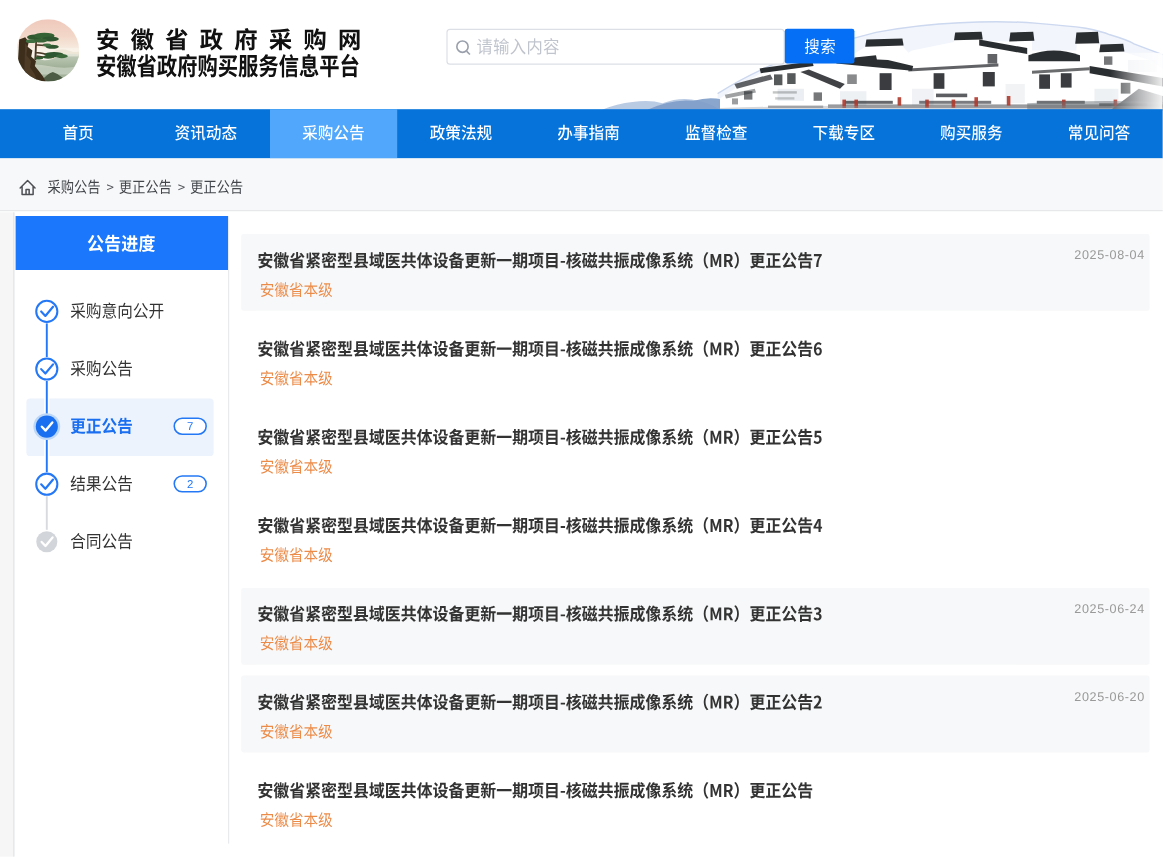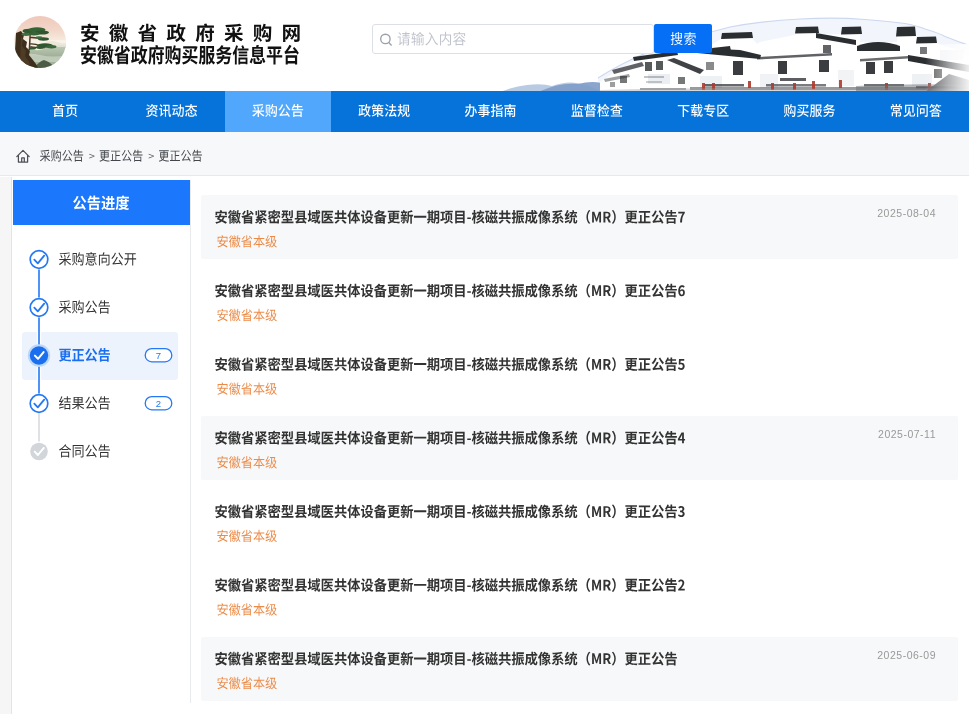--- a/index.html
+++ b/index.html
@@ -9,21 +9,21 @@
 #sinput { position:absolute; left:372px; top:24px; width:282px; height:29.5px; background:#fff; border:1px solid #dcdfe6; border-radius:3px; }
 #sbtn { position:absolute; left:653.5px; top:23.7px; width:58px; height:29.8px; background:#0570f5; border-radius:2px; }
 #nav { position:absolute; left:0; top:91.4px; width:969px; height:40.8px; background:#0573da; }
 #nava { position:absolute; left:224.7px; top:91.4px; width:106.3px; height:40.8px; background:#50a7fb; }
 #crumb { position:absolute; left:0; top:132.2px; width:969px; height:43.6px; background:#f7f8f9; border-bottom:1px solid #e7e8ea; }
 #leftstrip { position:absolute; left:0; top:177.3px; width:11.8px; height:536.7px; background:#f6f6f7; border-right:1px solid #e2e4e6; }
 #sidebar { position:absolute; left:12.8px; top:179.7px; width:178.4px; height:523px; background:#fff; border-right:1px solid #e8eaec; }
 #sidehead { position:absolute; left:13px; top:179.7px; width:177.4px; height:45.3px; background:#1b78fd; }
 #activerow { position:absolute; left:22px; top:332px; width:155.5px; height:47.5px; background:#ecf3fd; border-radius:3px; }
 .card { position:absolute; left:201px; width:757px; background:#f7f8f9; border-radius:2px; }
-.date { position:absolute; right:22px; top:12.3px; font-size:10.5px; color:#999; letter-spacing:0.5px; }
+.date { position:absolute; right:4px; top:12.3px; font-size:10.5px; color:#999; letter-spacing:0.5px; }
 #ov { position:absolute; left:0; top:0; z-index:5; }
 </style></head>
 <body>
 <div id="page">
 <svg id="logo" width="52" height="52" viewBox="0 0 52 52" xmlns="http://www.w3.org/2000/svg">
 <defs>
 <linearGradient id="sky" x1="0" y1="0" x2="0" y2="1">
 <stop offset="0" stop-color="#efc8bb"></stop>
           <stop offset="0.28" stop-color="#f2d8c9"></stop>
           <stop offset="0.5" stop-color="#f7eee2"></stop>
@@ -151,25 +151,25 @@
 <div id="nav"></div>
 <div id="nava"></div>
 <div id="crumb"></div>
 <div id="leftstrip"></div>
 <div id="sidebar"></div>
 <div id="sidehead"></div>
 <div id="activerow"></div>
 <div class="card" style="top:195.0px;height:64.2px">
       <span class="date">2025-08-04</span>
     </div>
-    <div class="card" style="top:415.9px;height:64.2px">
-      <span class="date">2025-07-11</span>
+    <div class="card" style="top:489.5px;height:64.2px">
+      <span class="date">2025-06-24</span>
     </div>
-    <div class="card" style="top:636.7px;height:64.2px">
-      <span class="date">2025-06-09</span>
+    <div class="card" style="top:563.1px;height:64.2px">
+      <span class="date">2025-06-20</span>
     </div>
 <svg id="ov" width="969" height="714" viewBox="0 0 969 714" xmlns="http://www.w3.org/2000/svg">
       <path transform="translate(80.0 40.2) scale(0.019500 -0.019500)" fill="#111111" d="M390 824C402 799 415 770 426 742H78V517H199V630H797V517H925V742H571C556 776 533 819 515 853ZM626 348C601 291 567 243 525 202C470 223 415 243 362 261C379 288 397 317 415 348ZM171 210C246 185 328 154 410 121C317 72 200 41 62 22C84 -5 120 -60 132 -89C296 -58 433 -12 543 64C662 11 771 -45 842 -92L939 10C866 55 760 106 645 154C694 208 735 271 766 348H944V461H478C498 502 517 543 533 582L399 609C381 562 357 511 331 461H59V348H266C236 299 205 253 176 215ZM1801 118C1780 76 1744 30 1710 4L1778 -57C1820 -18 1858 47 1881 100ZM1652 850C1621 788 1559 708 1501 659C1519 637 1547 592 1561 567C1632 628 1709 724 1760 811ZM1668 639C1627 542 1557 441 1491 375C1511 349 1544 291 1555 266C1570 282 1586 300 1601 320V-90H1703V470C1723 504 1742 539 1758 573V560H2120V788H2036V652H1985V849H1888V652H1839V790H1758V608ZM2199 850C2182 701 2151 557 2090 462V526H1743V433H1865C1835 398 1798 369 1786 360C1770 349 1755 342 1742 339C1752 315 1766 272 1771 254C1783 259 1801 263 1864 270C1837 250 1814 235 1802 228C1772 208 1748 196 1725 193C1735 170 1748 127 1752 109C1770 116 1795 122 1900 133V1C1900 -7 1897 -9 1889 -9C1881 -9 1856 -9 1831 -8C1843 -29 1858 -60 1864 -84C1906 -84 1937 -83 1961 -70C1987 -58 1993 -39 1993 0V142L2096 152C2104 135 2110 119 2114 106L2184 146C2170 190 2131 256 2095 305L2029 270L2055 229L1923 219C1981 256 2036 299 2087 343L2015 399C1998 381 1980 364 1961 347L1890 343C1918 364 1946 389 1970 414L1930 433H2090V447C2109 422 2136 374 2145 352C2155 366 2164 380 2173 396C2187 313 2205 235 2228 166C2204 113 2173 67 2133 27C2120 60 2097 99 2074 130L2005 99C2031 59 2059 5 2069 -30L2092 -19C2111 -39 2139 -76 2150 -94C2202 -53 2243 -4 2277 52C2307 -5 2344 -53 2389 -91C2404 -62 2439 -21 2463 -1C2408 39 2366 98 2332 170C2373 279 2394 409 2406 560H2448V656H2270C2283 713 2294 772 2302 832ZM2243 560H2310C2304 474 2295 395 2279 324C2262 394 2249 469 2239 547ZM3194 798C3158 712 3094 626 3025 573C3054 557 3104 524 3128 503C3195 566 3268 666 3312 766ZM3389 849V519C3268 472 3123 442 2974 424C2997 399 3033 347 3048 320C3086 326 3123 333 3161 341V-90H3277V-52H3674V-85H3795V431H3458C3568 477 3665 537 3736 615C3767 580 3794 545 3810 516L3914 582C3870 650 3776 743 3698 807L3602 749C3644 712 3689 668 3728 624L3625 670C3594 634 3554 603 3507 575V849ZM3277 215H3674V166H3277ZM3277 296V341H3674V296ZM3277 85H3674V37H3277ZM5032 850C5010 708 4970 572 4907 474V500H4793V675H4935V791H4475V675H4676V159L4612 146V555H4504V126L4451 117L4473 -4C4602 24 4780 63 4945 101L4934 211L4793 182V387H4907V396C4929 377 4952 356 4963 342C4975 357 4987 373 4998 391C5019 310 5046 236 5080 170C5030 104 4963 52 4875 14C4897 -11 4932 -65 4943 -92C5026 -50 5093 1 5147 64C5196 2 5255 -50 5327 -88C5345 -56 5382 -10 5409 14C5332 50 5270 103 5221 170C5279 274 5314 401 5337 556H5400V667H5114C5129 720 5141 775 5151 831ZM5078 556H5217C5203 455 5183 366 5150 291C5116 366 5091 451 5073 543ZM6404 290C6438 230 6480 148 6499 98L6600 144C6579 194 6538 271 6501 330ZM6654 617V484H6391V373H6654V45C6654 31 6648 27 6632 26C6615 26 6559 26 6509 28C6525 -5 6542 -56 6546 -90C6625 -90 6682 -88 6721 -69C6761 -50 6773 -18 6773 44V373H6868V484H6773V617ZM6303 633C6274 532 6212 407 6134 334C6150 306 6174 250 6183 220C6201 236 6219 255 6236 274V-88H6348V438C6376 491 6401 546 6420 599ZM6357 831C6367 808 6379 780 6389 753H6012V446C6012 305 6007 106 5933 -28C5962 -40 6017 -75 6039 -96C6121 51 6134 290 6134 446V642H6867V753H6528C6515 787 6497 828 6479 862ZM8160 692C8129 613 8071 511 8025 447L8125 402C8173 464 8234 558 8283 644ZM7513 600C7553 543 7591 466 7603 416L7713 463C7698 515 7656 588 7614 643ZM8198 846C8012 812 7717 788 7456 780C7468 751 7483 699 7486 666C7750 674 8059 696 8293 737ZM7439 382V264H7731C7646 175 7525 94 7406 48C7435 22 7476 -28 7496 -60C7612 -5 7727 84 7818 187V-86H7946V193C8038 89 8155 -2 8271 -57C8292 -24 8332 26 8361 51C8244 97 8121 177 8035 264H8332V382H7946V466H7852L7955 503C7947 551 7918 622 7886 676L7777 639C7805 585 7830 514 7837 466H7818V382ZM9062 634V365C9062 244 9050 78 8892 -15C8913 -32 8943 -64 8956 -84C9125 31 9154 216 9154 365V634ZM9114 108C9162 51 9225 -28 9254 -76L9336 -12C9305 34 9239 110 9192 163ZM9528 368C9539 336 9550 300 9559 264L9454 243C9491 320 9526 412 9548 498L9439 529C9420 419 9377 298 9362 268C9348 236 9333 215 9317 210C9329 182 9346 132 9352 111C9373 124 9406 135 9581 174L9590 124L9675 156C9669 94 9661 60 9650 47C9640 32 9630 29 9613 29C9591 29 9547 29 9497 33C9517 -1 9532 -53 9534 -87C9585 -88 9635 -89 9668 -83C9705 -76 9729 -65 9754 -28C9789 23 9798 185 9809 644C9809 659 9809 700 9809 700H9489C9503 741 9516 783 9526 824L9411 850C9386 736 9342 620 9288 541V794H8926V181H9016V688H9194V186H9288V510C9314 491 9349 462 9366 445C9394 485 9422 535 9446 591H9693C9689 391 9684 257 9676 171C9664 231 9637 323 9610 395ZM10657 341C10628 252 10588 174 10535 115V488C10575 443 10617 392 10657 341ZM10415 794V-88H10535V79C10560 63 10591 41 10605 29C10657 87 10699 159 10733 242C10755 211 10775 183 10790 158L10862 242C10839 276 10808 318 10772 362C10795 443 10811 531 10823 626L10717 638C10710 577 10701 518 10689 463C10657 500 10624 537 10593 570L10535 508V681H11143V57C11143 38 11135 31 11115 30C11094 30 11020 29 10957 34C10975 2 10996 -54 11002 -87C11098 -88 11161 -85 11205 -65C11248 -46 11263 -12 11263 55V794ZM10808 499C10850 453 10894 400 10933 346C10899 238 10849 148 10780 84C10806 70 10853 36 10873 20C10928 78 10972 152 11006 238C11030 200 11049 164 11063 133L11142 209C11121 254 11088 308 11048 363C11070 443 11086 531 11098 625L10991 636C10985 578 10976 523 10965 470C10938 504 10909 536 10880 565Z"></path>
       <path transform="translate(80.0 62.6) scale(0.016913 -0.020500)" fill="#111111" d="M390 824C402 799 415 770 426 742H78V517H199V630H797V517H925V742H571C556 776 533 819 515 853ZM626 348C601 291 567 243 525 202C470 223 415 243 362 261C379 288 397 317 415 348ZM171 210C246 185 328 154 410 121C317 72 200 41 62 22C84 -5 120 -60 132 -89C296 -58 433 -12 543 64C662 11 771 -45 842 -92L939 10C866 55 760 106 645 154C694 208 735 271 766 348H944V461H478C498 502 517 543 533 582L399 609C381 562 357 511 331 461H59V348H266C236 299 205 253 176 215ZM1324 118C1303 76 1267 30 1233 4L1301 -57C1343 -18 1381 47 1404 100ZM1175 850C1144 788 1082 708 1024 659C1042 637 1070 592 1084 567C1155 628 1232 724 1283 811ZM1191 639C1150 542 1080 441 1014 375C1034 349 1067 291 1078 266C1093 282 1109 300 1124 320V-90H1226V470C1246 504 1265 539 1281 573V560H1643V788H1559V652H1508V849H1411V652H1362V790H1281V608ZM1722 850C1705 701 1674 557 1613 462V526H1266V433H1388C1358 398 1321 369 1309 360C1293 349 1278 342 1265 339C1275 315 1289 272 1294 254C1306 259 1324 263 1387 270C1360 250 1337 235 1325 228C1295 208 1271 196 1248 193C1258 170 1271 127 1275 109C1293 116 1318 122 1423 133V1C1423 -7 1420 -9 1412 -9C1404 -9 1379 -9 1354 -8C1366 -29 1381 -60 1387 -84C1429 -84 1460 -83 1484 -70C1510 -58 1516 -39 1516 0V142L1619 152C1627 135 1633 119 1637 106L1707 146C1693 190 1654 256 1618 305L1552 270L1578 229L1446 219C1504 256 1559 299 1610 343L1538 399C1521 381 1503 364 1484 347L1413 343C1441 364 1469 389 1493 414L1453 433H1613V447C1632 422 1659 374 1668 352C1678 366 1687 380 1696 396C1710 313 1728 235 1751 166C1727 113 1696 67 1656 27C1643 60 1620 99 1597 130L1528 99C1554 59 1582 5 1592 -30L1615 -19C1634 -39 1662 -76 1673 -94C1725 -53 1766 -4 1800 52C1830 -5 1867 -53 1912 -91C1927 -62 1962 -21 1986 -1C1931 39 1889 98 1855 170C1896 279 1917 409 1929 560H1971V656H1793C1806 713 1817 772 1825 832ZM1766 560H1833C1827 474 1818 395 1802 324C1785 394 1772 469 1762 547ZM2240 798C2204 712 2140 626 2071 573C2100 557 2150 524 2174 503C2241 566 2314 666 2358 766ZM2435 849V519C2314 472 2169 442 2020 424C2043 399 2079 347 2094 320C2132 326 2169 333 2207 341V-90H2323V-52H2720V-85H2841V431H2504C2614 477 2711 537 2782 615C2813 580 2840 545 2856 516L2960 582C2916 650 2822 743 2744 807L2648 749C2690 712 2735 668 2774 624L2671 670C2640 634 2600 603 2553 575V849ZM2323 215H2720V166H2323ZM2323 296V341H2720V296ZM2323 85H2720V37H2323ZM3601 850C3579 708 3539 572 3476 474V500H3362V675H3504V791H3044V675H3245V159L3181 146V555H3073V126L3020 117L3042 -4C3171 24 3349 63 3514 101L3503 211L3362 182V387H3476V396C3498 377 3521 356 3532 342C3544 357 3556 373 3567 391C3588 310 3615 236 3649 170C3599 104 3532 52 3444 14C3466 -11 3501 -65 3512 -92C3595 -50 3662 1 3716 64C3765 2 3824 -50 3896 -88C3914 -56 3951 -10 3978 14C3901 50 3839 103 3790 170C3848 274 3883 401 3906 556H3969V667H3683C3698 720 3710 775 3720 831ZM3647 556H3786C3772 455 3752 366 3719 291C3685 366 3660 451 3642 543ZM4496 290C4530 230 4572 148 4591 98L4692 144C4671 194 4630 271 4593 330ZM4746 617V484H4483V373H4746V45C4746 31 4740 27 4724 26C4707 26 4651 26 4601 28C4617 -5 4634 -56 4638 -90C4717 -90 4774 -88 4813 -69C4853 -50 4865 -18 4865 44V373H4960V484H4865V617ZM4395 633C4366 532 4304 407 4226 334C4242 306 4266 250 4275 220C4293 236 4311 255 4328 274V-88H4440V438C4468 491 4493 546 4512 599ZM4449 831C4459 808 4471 780 4481 753H4104V446C4104 305 4099 106 4025 -28C4054 -40 4109 -75 4131 -96C4213 51 4226 290 4226 446V642H4959V753H4620C4607 787 4589 828 4571 862ZM5200 634V365C5200 244 5188 78 5030 -15C5051 -32 5081 -64 5094 -84C5263 31 5292 216 5292 365V634ZM5252 108C5300 51 5363 -28 5392 -76L5474 -12C5443 34 5377 110 5330 163ZM5666 368C5677 336 5688 300 5697 264L5592 243C5629 320 5664 412 5686 498L5577 529C5558 419 5515 298 5500 268C5486 236 5471 215 5455 210C5467 182 5484 132 5490 111C5511 124 5544 135 5719 174L5728 124L5813 156C5807 94 5799 60 5788 47C5778 32 5768 29 5751 29C5729 29 5685 29 5635 33C5655 -1 5670 -53 5672 -87C5723 -88 5773 -89 5806 -83C5843 -76 5867 -65 5892 -28C5927 23 5936 185 5947 644C5947 659 5947 700 5947 700H5627C5641 741 5654 783 5664 824L5549 850C5524 736 5480 620 5426 541V794H5064V181H5154V688H5332V186H5426V510C5452 491 5487 462 5504 445C5532 485 5560 535 5584 591H5831C5827 391 5822 257 5814 171C5802 231 5775 323 5748 395ZM6520 89C6651 38 6789 -35 6869 -89L6946 4C6861 57 6715 126 6581 176ZM6200 574C6267 543 6356 493 6399 460L6468 550C6421 583 6330 628 6265 654ZM6085 434C6148 406 6231 360 6271 328L6340 417C6297 448 6212 489 6151 513ZM6061 327V216H6427C6368 117 6255 51 6037 10C6059 -15 6088 -60 6098 -90C6372 -33 6498 68 6558 216H6945V327H6591C6609 419 6613 525 6617 646H6496C6493 520 6491 414 6470 327ZM6101 796V683H6784C6763 639 6738 597 6717 565L6815 517C6862 581 6915 679 6955 768L6865 803L6845 796ZM7091 815V450C7091 303 7087 101 7024 -36C7051 -46 7100 -74 7121 -91C7163 0 7183 123 7192 242H7296V43C7296 29 7292 25 7280 25C7268 25 7230 24 7194 26C7209 -4 7223 -59 7226 -90C7292 -90 7335 -87 7367 -67C7399 -48 7407 -14 7407 41V815ZM7199 704H7296V588H7199ZM7199 477H7296V355H7198L7199 450ZM7826 356C7810 300 7789 248 7762 201C7731 248 7705 301 7685 356ZM7463 814V-90H7576V-8C7598 -29 7624 -65 7637 -88C7685 -59 7729 -23 7768 20C7810 -24 7857 -61 7910 -90C7927 -61 7960 -19 7985 2C7929 28 7879 65 7836 109C7892 199 7933 311 7956 446L7885 469L7866 465H7576V703H7810V622C7810 610 7805 607 7789 606C7774 605 7714 605 7664 608C7678 580 7694 538 7699 507C7775 507 7833 507 7873 523C7914 538 7925 567 7925 620V814ZM7582 356C7612 264 7650 180 7699 108C7663 65 7621 30 7576 4V356ZM8418 378C8414 347 8408 319 8401 293H8117V190H8357C8298 96 8198 41 8051 11C8073 -12 8109 -63 8121 -88C8302 -38 8420 44 8488 190H8757C8742 97 8724 47 8703 31C8690 21 8676 20 8655 20C8625 20 8553 21 8487 27C8507 -1 8523 -45 8525 -76C8590 -79 8655 -80 8692 -77C8738 -75 8770 -67 8798 -40C8837 -7 8861 73 8883 245C8887 260 8889 293 8889 293H8525C8532 317 8537 342 8542 368ZM8704 654C8649 611 8579 575 8500 546C8432 572 8376 606 8335 649L8341 654ZM8360 851C8310 765 8216 675 8073 611C8096 591 8130 546 8143 518C8185 540 8223 563 8258 587C8289 556 8324 528 8363 504C8261 478 8152 461 8043 452C8061 425 8081 377 8089 348C8231 364 8373 392 8501 437C8616 394 8752 370 8905 359C8920 390 8948 438 8972 464C8856 469 8747 481 8652 501C8756 555 8842 624 8901 712L8827 759L8808 754H8433C8451 777 8467 801 8482 826ZM9383 543V449H9887V543ZM9383 397V304H9887V397ZM9368 247V-88H9470V-57H9794V-85H9900V247ZM9470 39V152H9794V39ZM9539 813C9561 777 9586 729 9601 693H9313V596H9961V693H9655L9714 719C9699 755 9668 811 9641 852ZM9235 846C9188 704 9108 561 9024 470C9043 442 9075 379 9085 352C9110 380 9134 412 9158 446V-92H9268V637C9296 695 9321 755 9342 813ZM10297 539H10694V492H10297ZM10297 406H10694V360H10297ZM10297 670H10694V624H10297ZM10252 207V68C10252 -39 10288 -72 10430 -72C10459 -72 10591 -72 10621 -72C10734 -72 10769 -38 10783 102C10751 109 10699 126 10673 145C10668 50 10660 36 10612 36C10577 36 10468 36 10442 36C10383 36 10374 40 10374 70V207ZM10742 198C10786 129 10831 37 10845 -22L10960 28C10943 89 10894 176 10849 242ZM10126 223C10104 154 10066 70 10030 13L10141 -41C10174 19 10207 111 10232 179ZM10414 237C10460 190 10513 124 10533 79L10631 136C10611 175 10569 227 10527 268H10815V761H10540C10554 785 10570 812 10584 842L10438 860C10433 831 10423 794 10412 761H10181V268H10470ZM11159 604C11192 537 11223 449 11233 395L11350 432C11338 488 11303 572 11269 637ZM11729 640C11710 574 11674 486 11642 428L11747 397C11781 449 11822 530 11858 607ZM11046 364V243H11437V-89H11562V243H11957V364H11562V669H11899V788H11099V669H11437V364ZM12161 353V-89H12284V-38H12710V-88H12839V353ZM12284 78V238H12710V78ZM12128 420C12181 437 12253 440 12787 466C12808 438 12826 412 12839 389L12940 463C12887 547 12767 671 12676 758L12582 695C12620 658 12660 615 12699 572L12287 558C12364 632 12442 721 12507 814L12386 866C12317 746 12208 624 12173 592C12140 561 12116 541 12089 535C12103 503 12123 443 12128 420Z"></path>
       <path transform="translate(397.0 44.3) scale(0.013690 -0.014800)" fill="#c0c4cd" d="M107 772C159 725 225 659 256 617L307 670C276 711 208 773 155 818ZM42 526V454H192V88C192 44 162 14 144 2C157 -13 177 -44 184 -62C198 -41 224 -20 393 110C385 125 373 154 368 174L264 96V526ZM494 212H808V130H494ZM494 265V342H808V265ZM614 840V762H382V704H614V640H407V585H614V516H352V458H960V516H688V585H899V640H688V704H929V762H688V840ZM424 400V-79H494V75H808V5C808 -7 803 -11 790 -12C776 -13 728 -13 677 -11C687 -29 696 -57 699 -76C770 -76 816 -76 843 -64C872 -53 880 -33 880 4V400ZM1749 447V85H1808V447ZM1876 484V5C1876 -6 1872 -9 1861 -10C1848 -10 1808 -10 1762 -9C1772 -27 1780 -54 1782 -71C1841 -71 1881 -70 1905 -60C1930 -49 1937 -31 1937 5V484ZM1086 330C1094 338 1123 344 1155 344H1234V206C1167 190 1105 176 1057 167L1074 96L1234 137V-79H1300V154L1383 176L1377 239L1300 221V344H1380V413H1300V565H1234V413H1147C1173 483 1198 566 1218 652H1382V720H1232C1240 756 1246 792 1251 827L1181 839C1177 800 1172 759 1165 720H1062V652H1152C1134 569 1115 501 1106 475C1092 430 1080 398 1063 393C1071 376 1082 344 1086 330ZM1674 843C1608 738 1484 639 1363 583C1381 568 1401 545 1412 527C1439 541 1466 557 1492 574V532H1862V581C1887 566 1914 551 1941 537C1950 557 1971 581 1989 596C1884 641 1789 698 1713 783L1735 816ZM1521 594C1577 635 1630 683 1674 734C1725 678 1780 633 1841 594ZM1629 406V327H1492V406ZM1430 466V-76H1492V130H1629V-1C1629 -10 1627 -12 1619 -13C1609 -13 1583 -13 1552 -12C1561 -30 1569 -57 1571 -74C1614 -74 1645 -74 1666 -63C1687 -52 1692 -33 1692 -1V466ZM1492 269H1629V187H1492ZM2324 755C2390 709 2441 653 2485 591C2420 306 2295 103 2070 -13C2090 -27 2125 -58 2139 -73C2342 45 2470 229 2546 491C2656 289 2727 58 2956 -70C2960 -46 2980 -6 2993 15C2660 214 2690 590 2370 819ZM3143 669V-82H3217V595H3506C3501 463 3464 298 3243 179C3261 166 3286 138 3297 122C3432 201 3504 296 3542 392C3634 307 3735 203 3786 135L3848 184C3786 259 3664 376 3565 464C3575 509 3580 553 3582 595H3873V20C3873 2 3868 -4 3848 -5C3828 -5 3760 -6 3689 -3C3700 -24 3712 -58 3715 -79C3805 -79 3867 -79 3902 -67C3936 -54 3947 -30 3947 19V669H3583V840H3507V669ZM4389 632C4332 559 4238 488 4147 443C4163 430 4189 400 4200 386C4291 438 4394 521 4460 609ZM4645 588C4737 531 4850 445 4904 388L4958 438C4901 495 4786 577 4695 631ZM4553 544C4458 396 4280 271 4095 202C4113 186 4133 160 4144 142C4190 161 4235 182 4278 207V-81H4351V-47H4763V-77H4839V219C4880 196 4924 174 4969 154C4979 176 5000 201 5018 217C4856 281 4713 360 4600 489L4618 515ZM4351 20V188H4763V20ZM4356 255C4433 307 4503 368 4560 436C4627 362 4699 304 4777 255ZM4491 829C4505 805 4520 775 4532 748H4141V566H4214V679H4899V566H4976V748H4619C4607 779 4587 817 4568 847Z"></path>
       <g stroke="#9aa0ab" stroke-width="1.35" fill="none">
         <circle cx="385.4" cy="38.9" r="4.7"></circle>
         <line x1="388.8" y1="42.6" x2="391.6" y2="45.4"></line>
       </g>
       <path transform="translate(670.2 44.0) scale(0.012922 -0.014200)" fill="#ffffff" d="M166 840V638H46V568H166V354L39 309L59 238L166 279V13C166 0 161 -3 150 -3C138 -4 103 -4 64 -3C74 -24 83 -56 85 -75C144 -76 181 -73 205 -61C229 -48 237 -27 237 13V306L349 350L336 418L237 380V568H339V638H237V840ZM379 290V226H424L416 223C458 156 515 99 584 53C499 16 402 -7 304 -20C317 -36 331 -64 338 -82C449 -64 557 -34 651 12C730 -29 820 -59 917 -78C927 -59 946 -31 962 -16C875 -2 793 21 721 52C803 106 870 178 911 271L866 293L853 290H683V387H915V758H723V696H847V602H727V545H847V449H683V841H614V449H457V544H566V602H457V694C509 710 563 730 607 754L553 804C516 779 450 751 392 732V387H614V290ZM809 226C771 169 717 123 652 87C586 125 531 171 491 226ZM1664 104C1749 58 1856 -12 1908 -58L1969 -14C1912 32 1804 98 1721 141ZM1321 136C1264 82 1174 26 1092 -11C1109 -23 1137 -47 1150 -61C1229 -20 1325 46 1389 109ZM1225 319C1242 326 1268 329 1452 341C1370 302 1300 272 1268 260C1210 236 1166 222 1133 219C1140 200 1150 166 1153 153C1179 162 1218 166 1510 185V10C1510 -2 1506 -6 1489 -6C1474 -8 1420 -8 1358 -6C1370 -26 1382 -54 1386 -75C1459 -75 1510 -75 1541 -63C1574 -52 1583 -32 1583 8V189L1828 204C1855 176 1879 148 1895 126L1953 166C1910 221 1820 304 1749 362L1696 328C1722 306 1750 281 1777 255L1340 232C1481 285 1623 352 1758 434L1704 480C1660 451 1612 424 1563 398L1340 385C1409 419 1478 460 1541 505L1511 528H1893V405H1967V593H1570V686H1954V752H1570V841H1492V752H1107V686H1492V593H1097V405H1168V528H1465C1394 473 1305 425 1277 411C1249 396 1224 387 1205 385C1212 367 1222 333 1225 319Z"></path>

